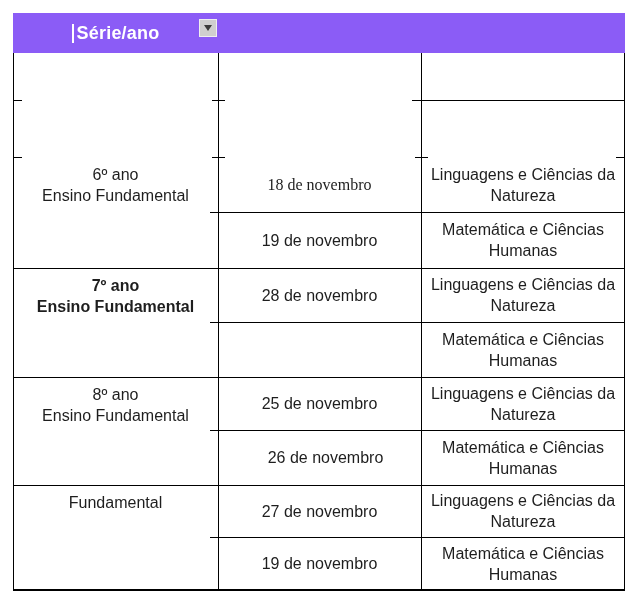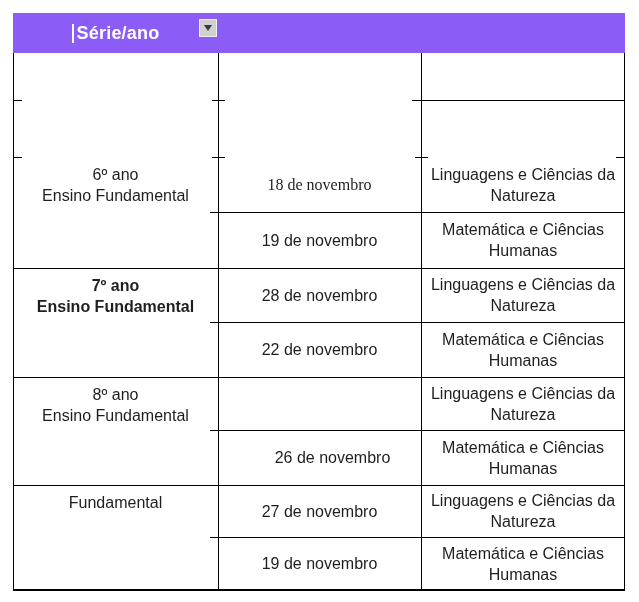--- a/index.html
+++ b/index.html
@@ -91,22 +91,22 @@
     <div>8º ano</div>
     <div>Ensino Fundamental</div>
   </div>
   <div class="cell grade" style="left:14px; top:492px; width:203px; height:96px;">
     <div>Fundamental</div>
   </div>
 
   <div class="cell" style="left:219px; top:157px; width:201px; height:55px;font-family:Liberation Serif, serif;">18 de novembro</div>
   <div class="cell" style="left:219px; top:212px; width:201px; height:56px;">19 de novembro</div>
   <div class="cell" style="left:219px; top:268px; width:201px; height:54px;">28 de novembro</div>
-  <div class="cell" style="left:219px; top:322px; width:201px; height:55px;">22 de novembro</div>
-  <div class="cell" style="left:232px; top:430px; width:201px; height:55px;">26 de novembro</div>
+  <div class="cell" style="left:219px; top:377px; width:201px; height:53px;">25 de novembro</div>
+  <div class="cell" style="left:225px; top:430px; width:201px; height:55px;">26 de novembro</div>
   <div class="cell" style="left:219px; top:485px; width:201px; height:52px;">27 de novembro</div>
   <div class="cell" style="left:219px; top:537px; width:201px; height:53px;">19 de novembro</div>
 
   <div class="cell" style="left:422px; top:157px; width:202px; height:55px;">
     <div>Linguagens e Ciências da</div>
     <div>Natureza</div>
   </div>
   <div class="cell" style="left:422px; top:212px; width:202px; height:56px;">
     <div>Matemática e Ciências</div>
     <div>Humanas</div>

